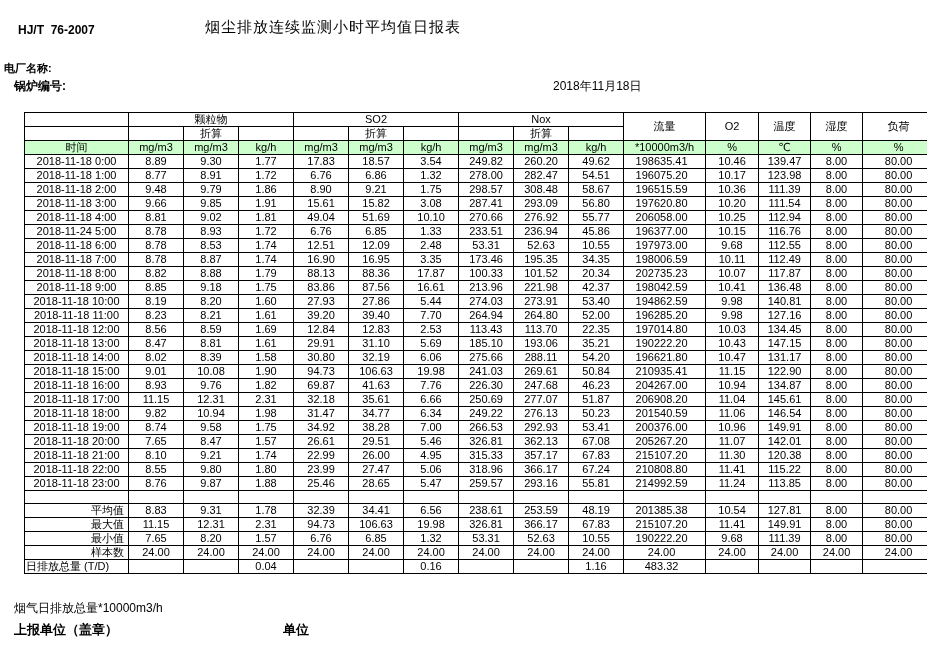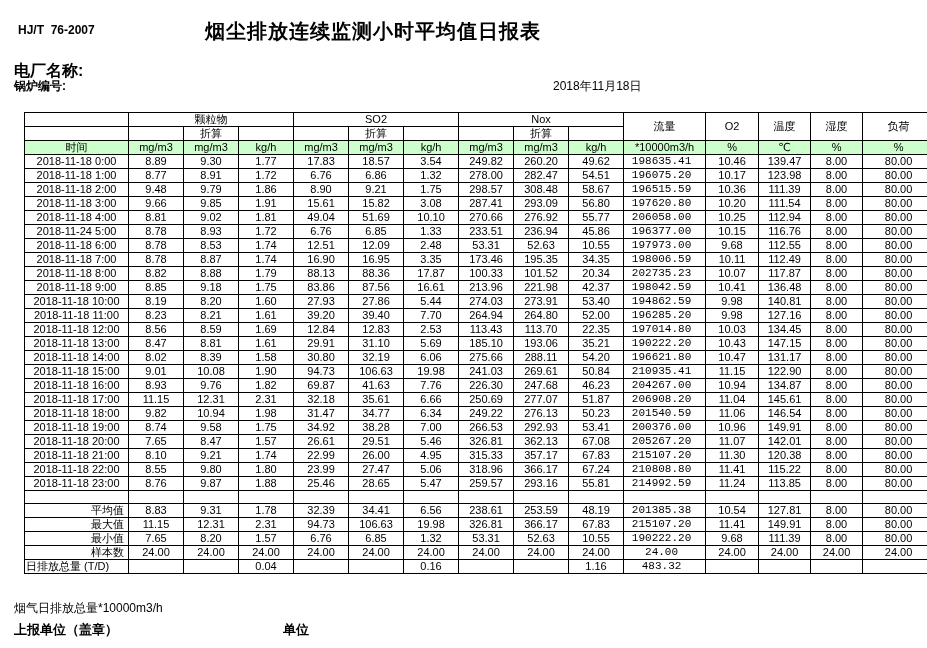--- a/index.html
+++ b/index.html
@@ -3,39 +3,39 @@
 <meta charset="utf-8">
 <style>
   :root { --green: #ccffcc; }
   * { margin: 0; padding: 0; box-sizing: border-box; }
   body {
     width: 927px; height: 648px; background: #ffffff; color: #000;
     font-family: "Liberation Sans", "DejaVu Sans", sans-serif;
     position: relative; overflow: hidden;
   }
   .std { position: absolute; left: 18px; top: 23px; font-size: 12px; font-weight: bold; white-space: pre; }
-  .title { position: absolute; left: 205px; top: 18px; font-size: 20px; font-weight: bold; letter-spacing: 1px; }
-  .plant-label { position: absolute; left: 14px; top: 61px; font-size: 16px; font-weight: bold; }
+  .title { position: absolute; left: 205px; top: 18px; font-size: 15px; font-weight: normal; letter-spacing: 1px; }
+  .plant-label { position: absolute; left: 4px; top: 61px; font-size: 11px; font-weight: bold; }
   .boiler-label { position: absolute; left: 14px; top: 78px; font-size: 12px; font-weight: bold; }
   .report-date { position: absolute; left: 553px; top: 78px; font-size: 12px; }
 
   table.report {
     position: absolute; left: 24px; top: 112px;
     border-collapse: collapse; table-layout: fixed; width: 910px;
     font-size: 11px;
   }
   table.report td {
     border: 1px solid #000; height: 13px; line-height: 13px;
     padding: 0 2px; white-space: nowrap; overflow: hidden;
     text-align: center; vertical-align: middle;
   }
   thead td { height: 14px; }
   .green { background: var(--green); }
   .units-row td { height: 15px; }
-  .c-flow { text-align: right; padding-right: 8px !important; font-family: Liberation Mono, monospace; }
+  .c-flow { text-align: right; padding-right: 8px !important; }
   .lbl-right { text-align: right !important; padding-right: 4px !important; }
   .lbl-left { text-align: left !important; padding-left: 1px !important; }
   .empty-row td { height: 13px; }
 
   .footer-note1 { position: absolute; left: 14px; top: 600px; font-size: 12px; }
   .footer-note2 { position: absolute; left: 14px; top: 621px; font-size: 13px; font-weight: bold; }
   .footer-unit  { position: absolute; left: 283px; top: 621px; font-size: 13px; font-weight: bold; }
 </style>
 </head>
 <body>

